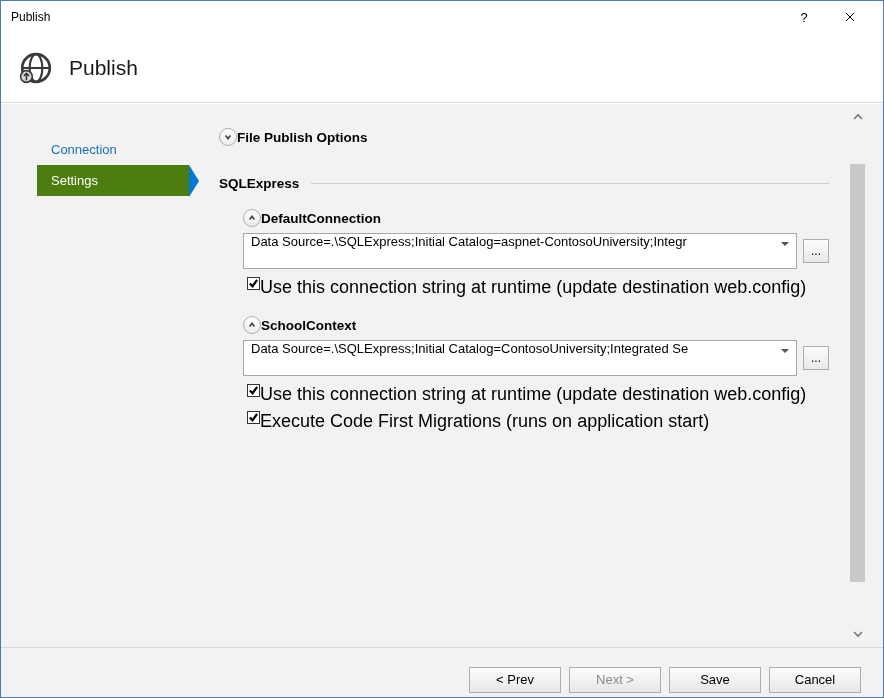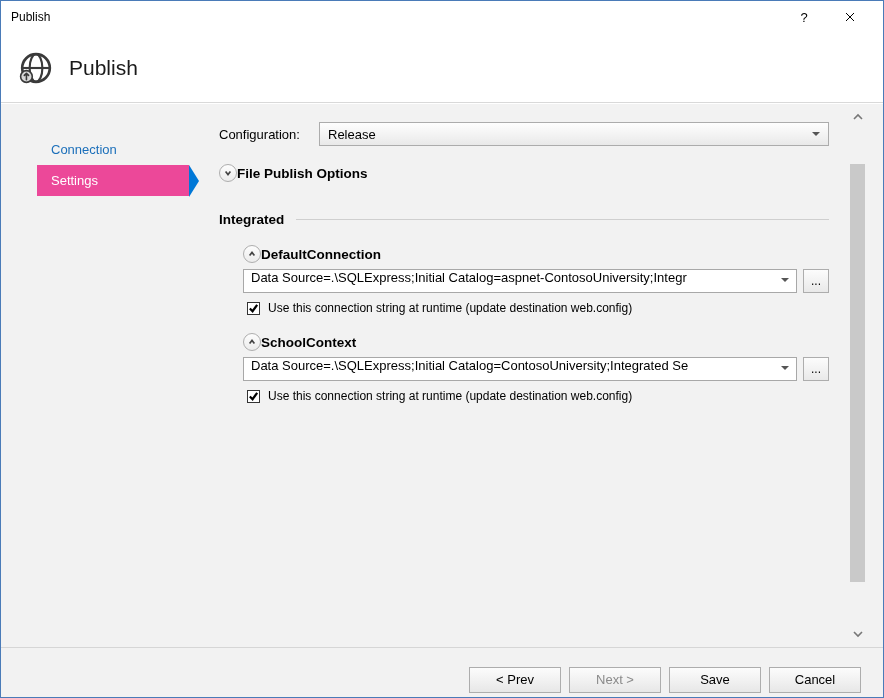--- a/index.html
+++ b/index.html
@@ -13,21 +13,21 @@
   .winbtn.close svg { width: 10px; height: 10px; stroke: #000; stroke-width: 1; }
 
   .header { height: 70px; border-bottom: 1px solid #d9d9d9; display: flex; align-items: center; padding: 0 18px; gap: 16px; }
   .header .logo { width: 34px; height: 34px; }
   .header .page-title { font-size: 21px; font-weight: 400; color: #1a1a1a; }
 
   .body { display: flex; height: 544px; background: #f2f2f2; border-top: 1px solid #fff; }
   .sidebar { width: 182px; padding: 30px 0 0 30px; margin-left: 6px; }
   .sidebar-item { padding: 8px 14px; font-size: 13px; cursor: pointer; position: relative; }
   .sidebar-item.inactive { color: #1b6fba; background: transparent; }
-  .sidebar-item.active { background: #ec4899; color: #fff; }
+  .sidebar-item.active { background: #4d7c0f; color: #fff; }
   .sidebar-item.active::after {
     content: ""; position: absolute; right: -10px; top: 0; bottom: 0; width: 0;
     border-top: 16px solid transparent; border-bottom: 16px solid transparent; border-left: 10px solid #0078d7;
   }
 
   .main { flex: 1; padding: 18px 6px 0 30px; position: relative; }
   .scroll-up, .scroll-down { position: absolute; right: 18px; width: 14px; height: 14px; }
   .scroll-up { top: 6px; } .scroll-down { bottom: 6px; }
   .scroll-up svg, .scroll-down svg { width: 14px; height: 14px; stroke: #777; fill: none; stroke-width: 1.6; }
   .scrollbar-thumb { position: absolute; right: 18px; top: 60px; width: 15px; height: 418px; background: #c9c9c9; }
@@ -43,25 +43,25 @@
   .expander .chev svg { width: 8px; height: 8px; stroke: #444; fill: none; stroke-width: 2; }
   .expander .etitle { font-weight: 600; font-size: 13.5px; }
 
   .section-label { display: flex; align-items: center; gap: 12px; margin: 30px 0 4px 0; }
   .section-label .lbl { font-weight: 600; font-size: 13.5px; }
   .section-label .hr { flex: 1; height: 1px; background: #cfcfcf; }
 
   .db-block { margin: 18px 0 0 24px; }
   .db-block .expander { margin-bottom: 6px; }
   .conn-row { display: flex; align-items: center; gap: 6px; margin: 4px 0 8px 0; }
-  .conn-input { flex: 1; height: 24px; border: 1px solid #a8a8a8; background: #fff; padding: 0 22px 8px 7px; font-size: 13px; overflow: hidden; white-space: nowrap; position: relative; }
+  .conn-input { flex: 1; height: 36px; border: 1px solid #a8a8a8; background: #fff; padding: 0 22px 8px 7px; font-size: 13px; overflow: hidden; white-space: nowrap; position: relative; }
   .conn-input::after { content: ""; position: absolute; right: 7px; top: 8px; border-left: 4px solid transparent; border-right: 4px solid transparent; border-top: 4px solid #555; }
   .dots-btn { width: 26px; height: 24px; border: 1px solid #adadad; background: linear-gradient(#fcfcfc,#e9e9e9); display: flex; align-items: center; justify-content: center; font-size: 12px; }
 
-  .chk-row { display: flex; align-items: center; gap: 8px; margin: 6px 0 6px 4px; font-size: 12px; }
+  .chk-row { display: flex; margin: 6px 0 6px 4px; font-size: 18px; }
   .chk { width: 13px; height: 13px; border: 1px solid #333; background: #fff; display: inline-flex; align-items: center; justify-content: center; }
   .chk svg { width: 11px; height: 11px; stroke: #000; stroke-width: 2.4; fill: none; }
   .link { color: #0b66c3; cursor: pointer; }
 
   .footer { height: 64px; background: #f2f2f2; display: flex; align-items: center; justify-content: flex-end; padding: 0 22px; gap: 8px; border-top: 1px solid #d6d6d6; }
   .btn { width: 92px; height: 26px; border: 1px solid #adadad; background: linear-gradient(#fcfcfc,#e7e7e7); font-size: 13px; display: flex; align-items: center; justify-content: center; }
   .btn.disabled { color: #8a8a8a; }
 </style>
 </head>
 <body>
@@ -100,38 +100,32 @@
   <div class="main">
     <div class="scroll-up"><svg viewBox="0 0 14 14">
           <path d="M3 9 L7 5 L11 9"></path>
         </svg></div>
     <div class="scrollbar-thumb"></div>
     <div class="scroll-down"><svg viewBox="0 0 14 14">
           <path d="M3 5 L7 9 L11 5"></path>
         </svg></div>
 
     <div class="content">
-      <div class="row">
-        <span class="label">Configuration:</span>
-        <div class="select">
-          <span>Release</span>
-        </div>
-      </div>
 
       <div class="expander">
         <span class="chev">
             <svg viewBox="0 0 10 10">
               <path d="M2 3 L5 7 L8 3"></path>
             </svg>
           </span>
         <span class="etitle">File Publish Options</span>
       </div>
 
       <div class="section-label">
-        <span class="lbl">Integrated</span>
+        <span class="lbl">SQLExpress</span>
         <span class="hr"></span>
       </div>
 
       <div class="db-block">
         <div class="expander">
           <span class="chev">
               <svg viewBox="0 0 10 10">
                 <path d="M2 7 L5 3 L8 7"></path>
               </svg>
             </span>
@@ -169,20 +163,28 @@
           <div class="dots-btn">...</div>
         </div>
         <div class="chk-row">
           <span class="chk">
               <svg viewBox="0 0 12 12">
                 <path d="M2 6 L5 9 L10 2"></path>
               </svg>
             </span>
           <span>Use this connection string at runtime (update destination web.config)</span>
         </div>
+        <div class="chk-row">
+          <span class="chk">
+              <svg viewBox="0 0 12 12">
+                <path d="M2 6 L5 9 L10 2"></path>
+              </svg>
+            </span>
+          <span>Execute Code First Migrations (runs on application start)</span>
+        </div>
       </div>
 
     </div>
   </div>
 </div>
 
 <div class="footer">
   <div class="btn">&lt; Prev</div>
   <div class="btn disabled">Next &gt;</div>
   <div class="btn">Save</div>

